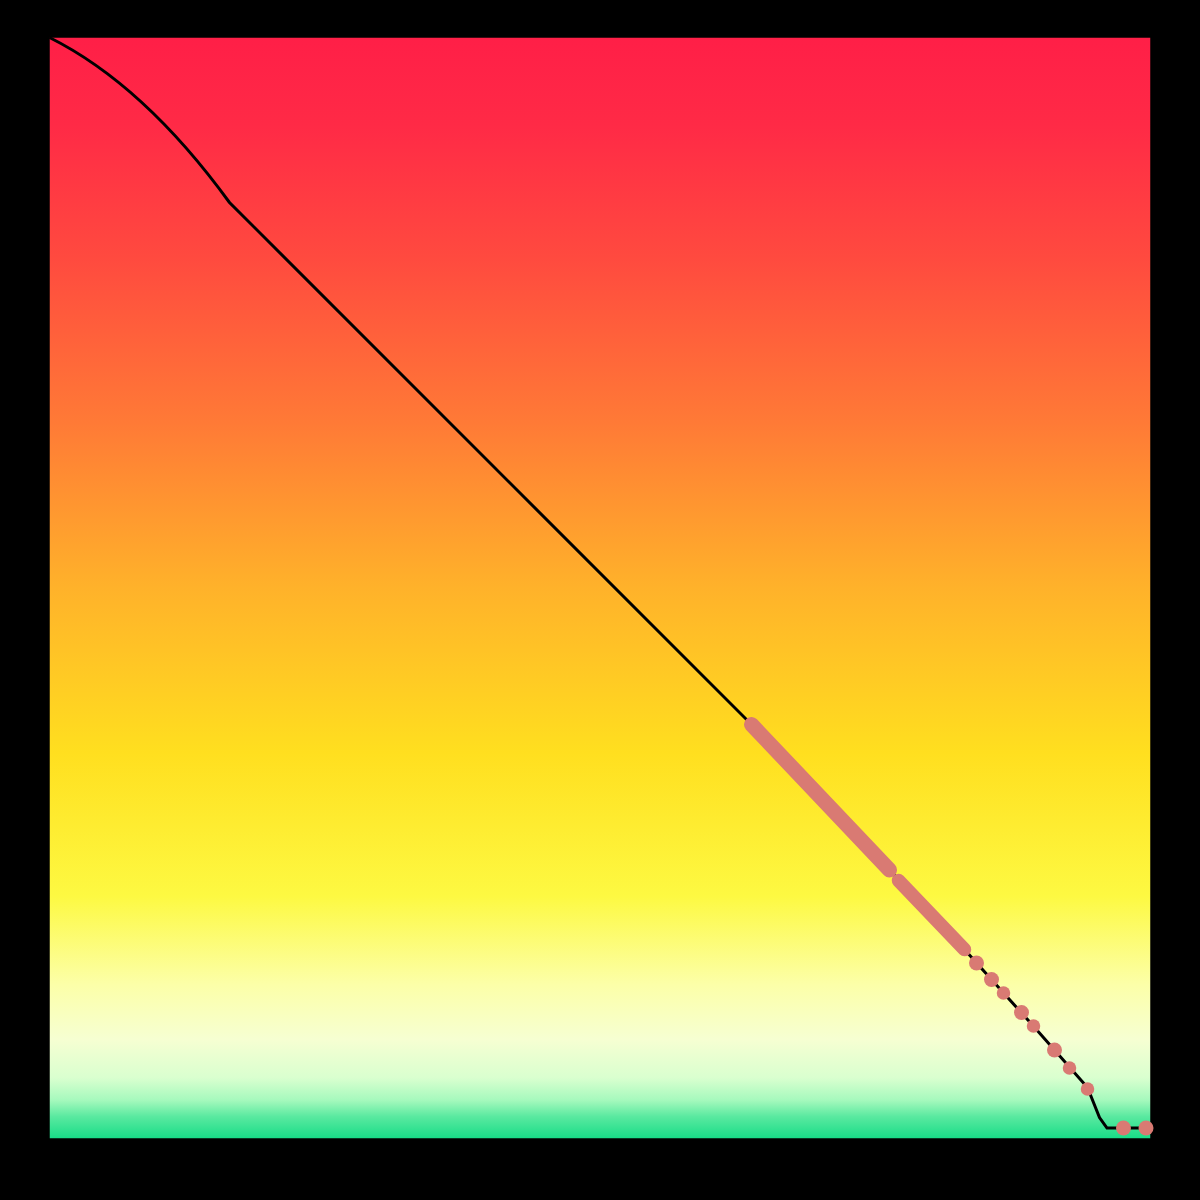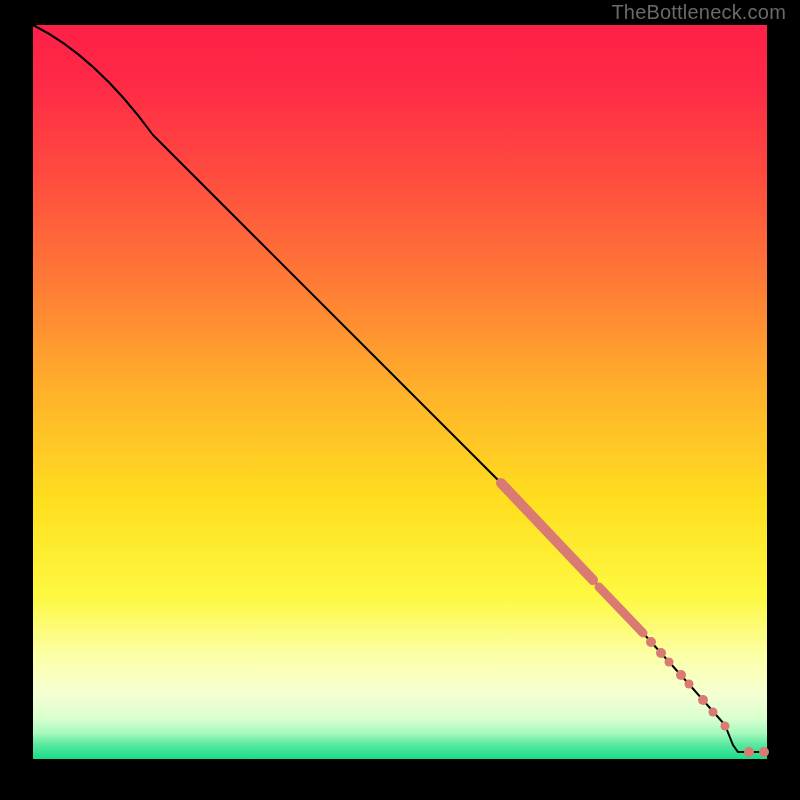--- a/index.html
+++ b/index.html
@@ -49,21 +49,20 @@
     top: 0;
     width: 734px;
     height: 734px;
     overflow: visible;
   }
 </style>
 </head>
 <body>
 <div class="frame">
 
-  <div class="watermark">TheBottleneck.com</div>
 
   <div class="plot">
 
     <svg class="grad" viewBox="0 0 734 734" preserveAspectRatio="none">
       <defs>
         <linearGradient id="bg" x1="0" y1="0" x2="0" y2="1">
           <stop offset="0%" stop-color="#ff1f47"></stop>
           <stop offset="8%" stop-color="#ff2a46"></stop>
           <stop offset="20%" stop-color="#ff4a3f"></stop>
           <stop offset="35%" stop-color="#ff7a36"></stop>

